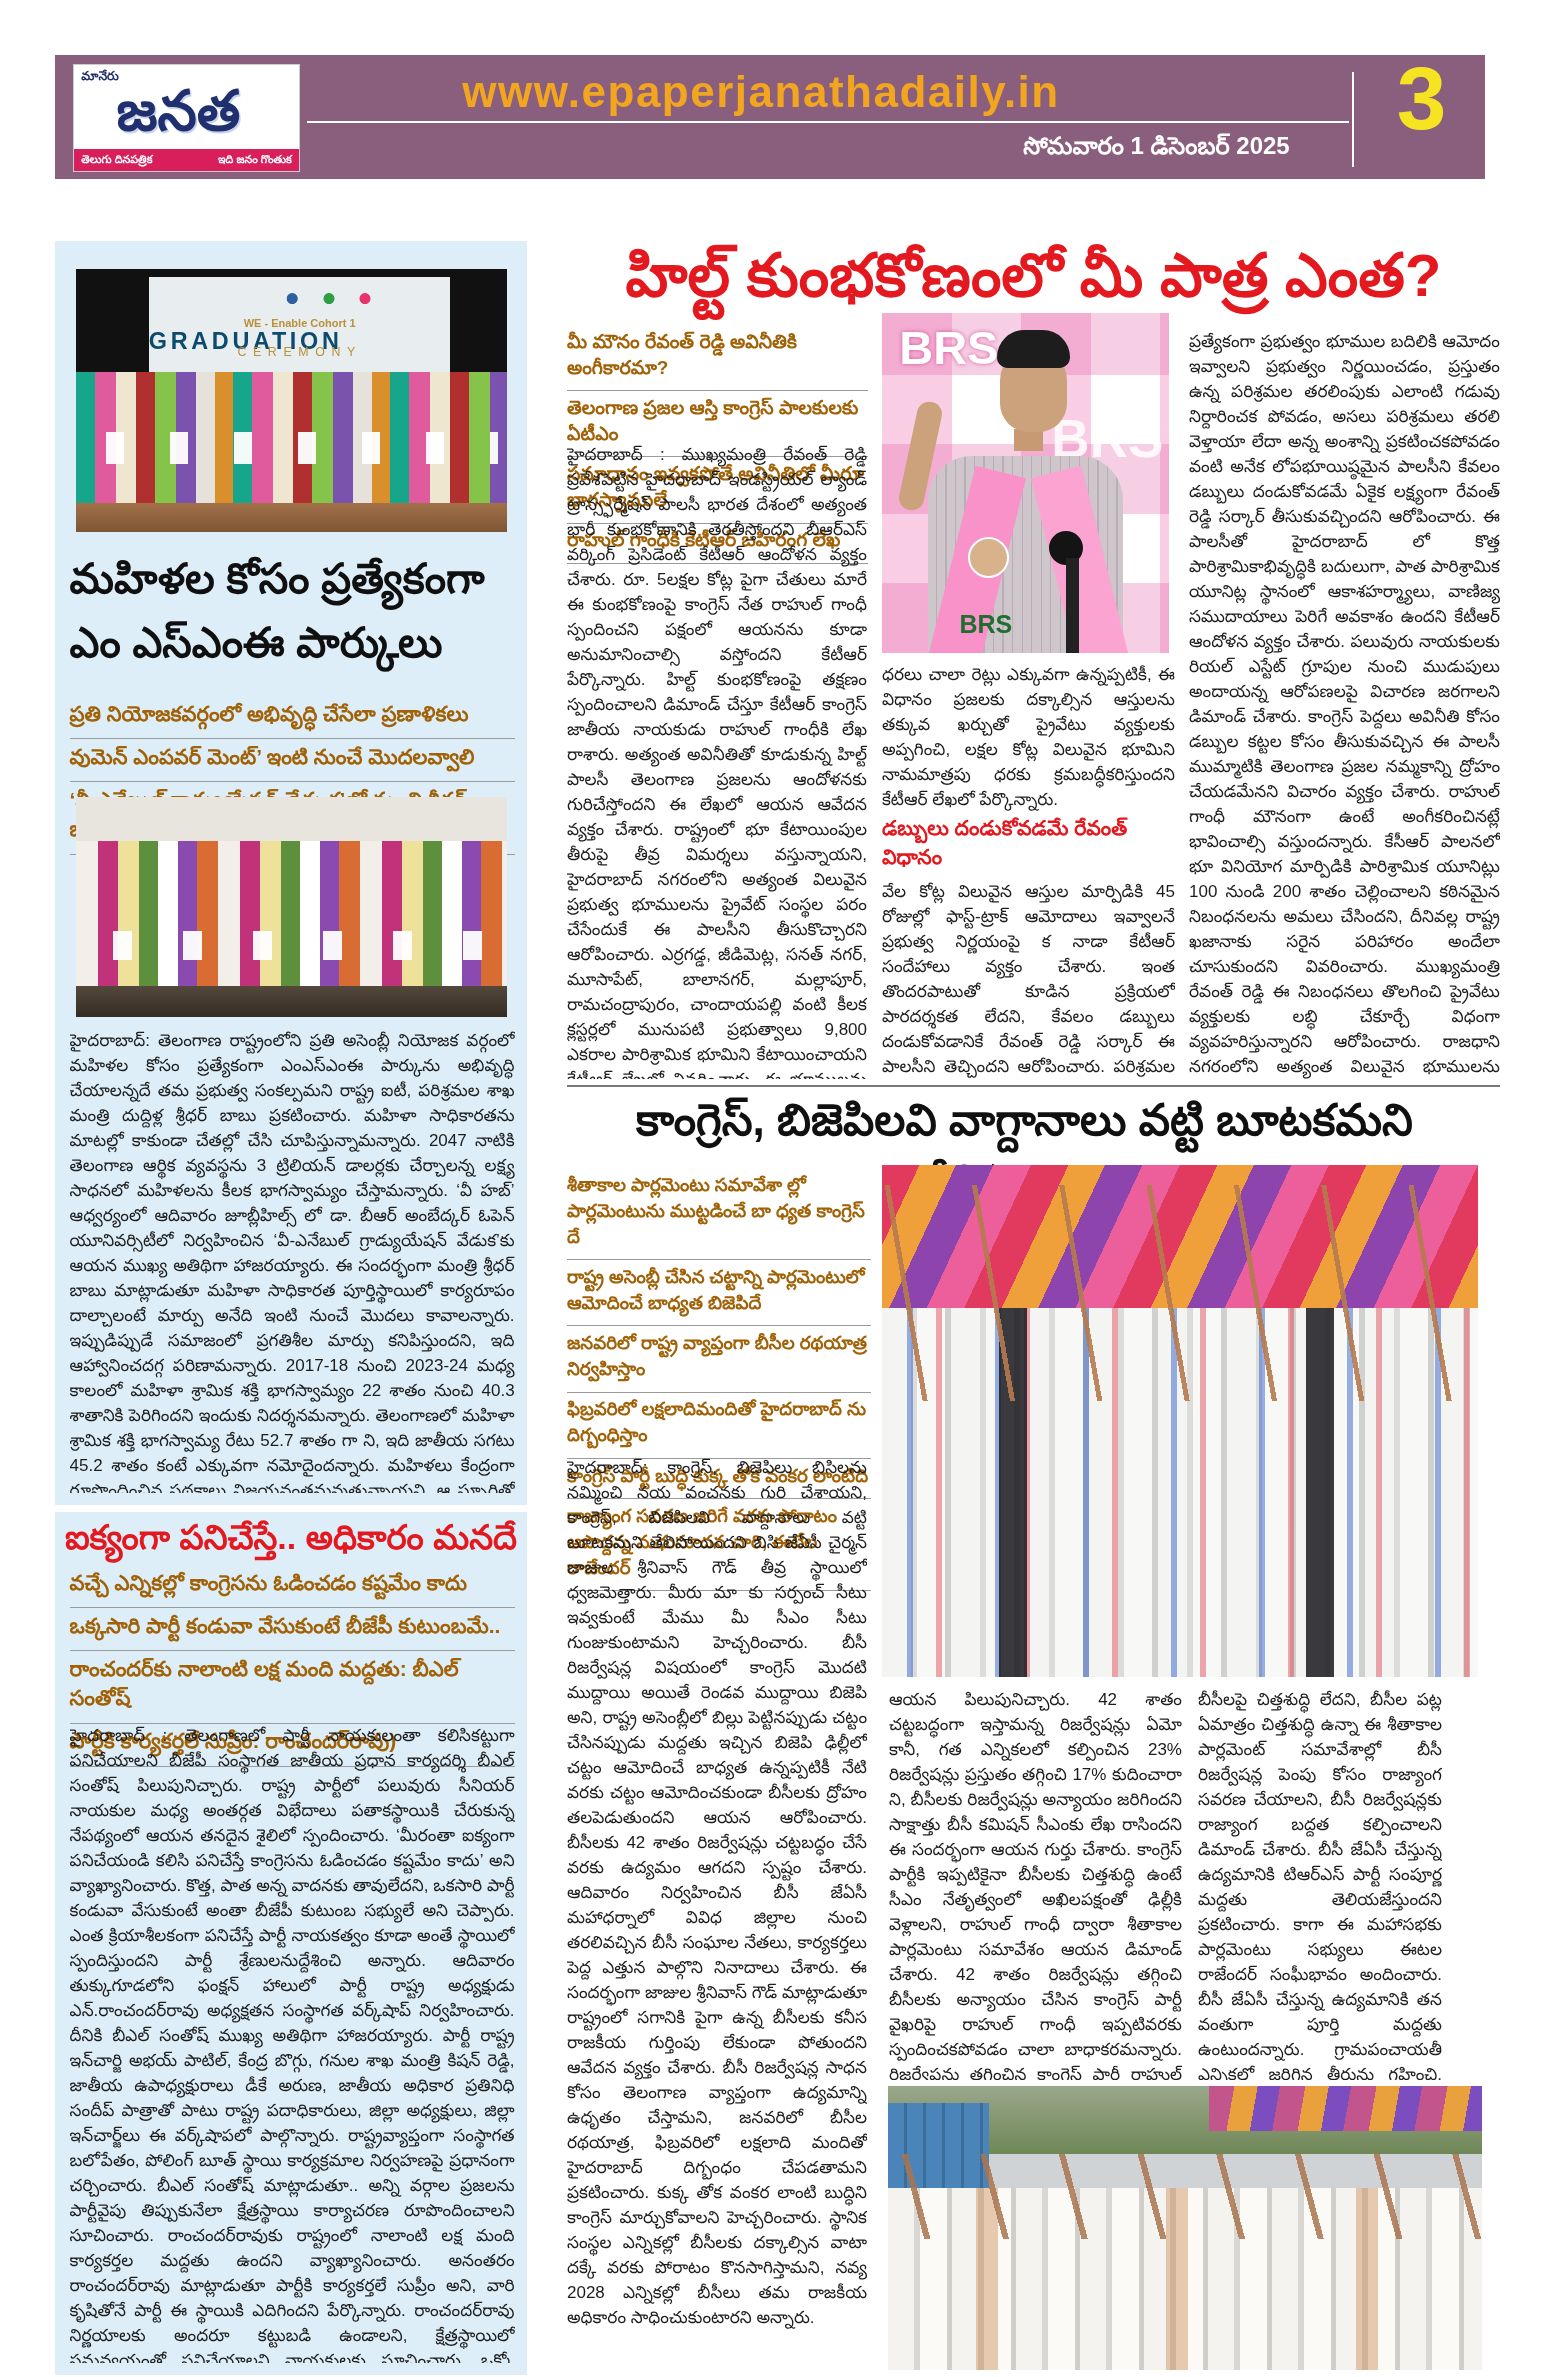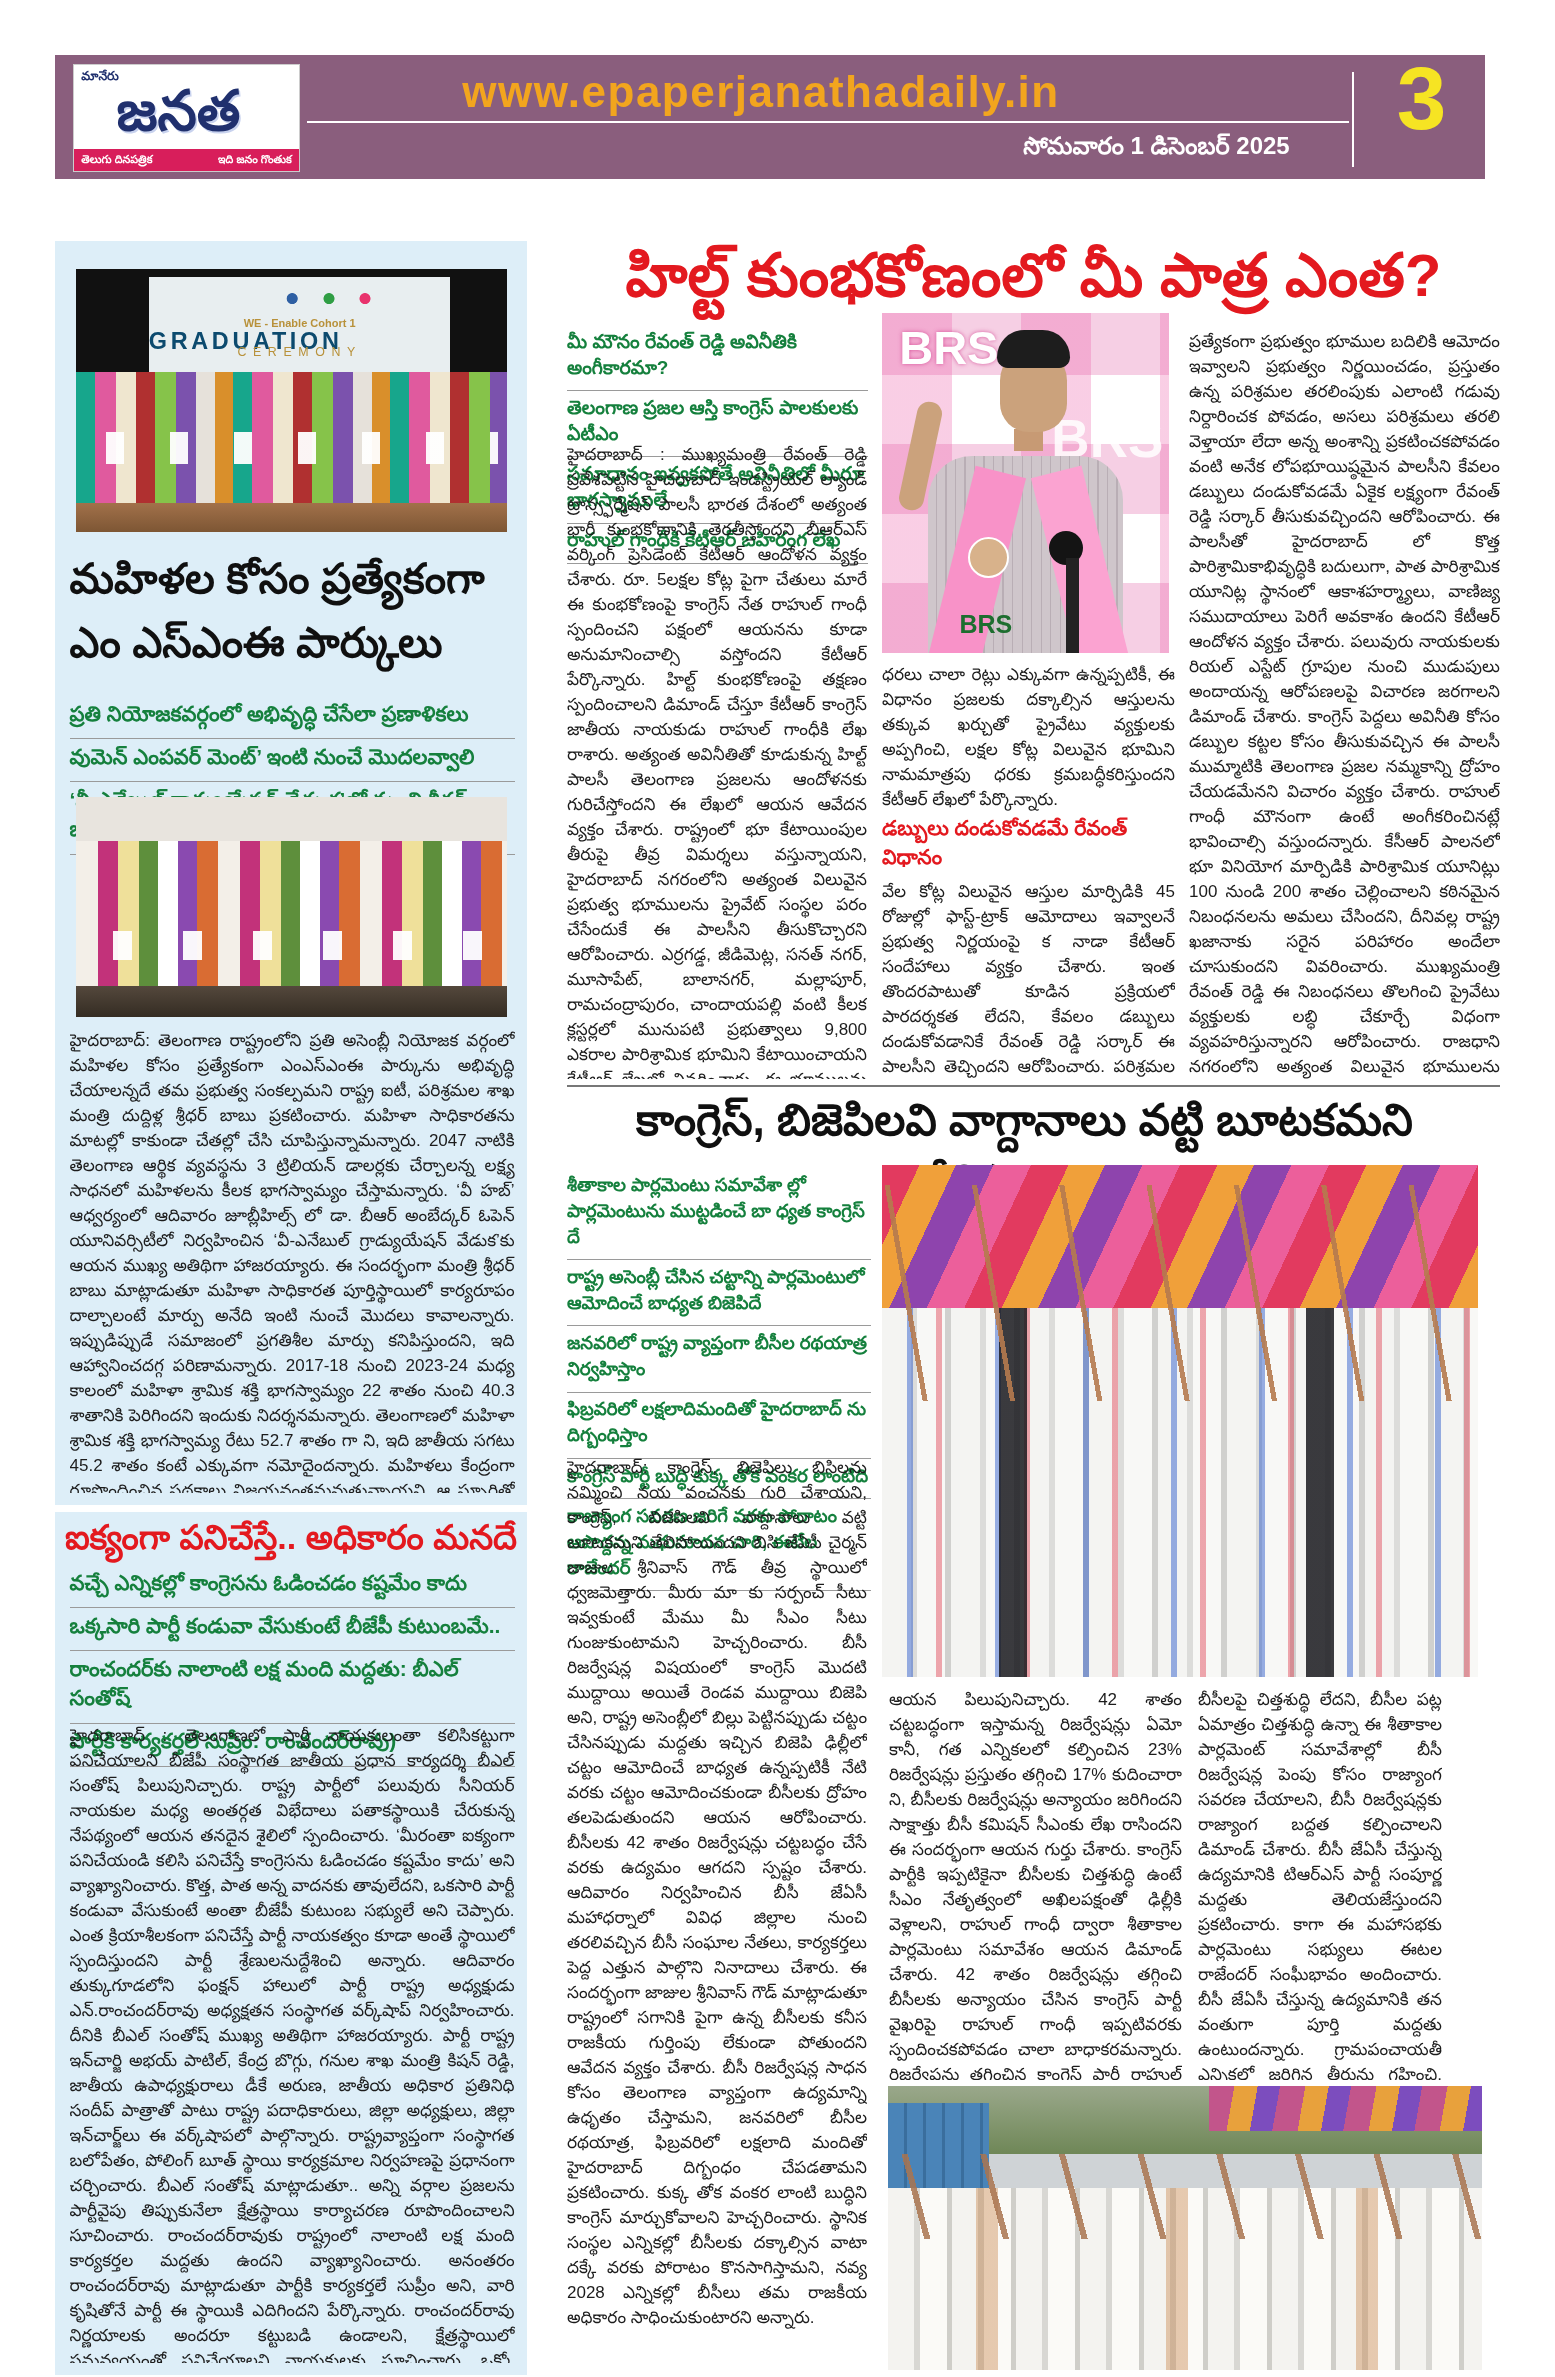--- a/index.html
+++ b/index.html
@@ -17,21 +17,21 @@
               font-size:11px;font-weight:bold;display:flex;justify-content:space-between;align-items:center;padding:0 7.3px;}
   .website{left:322px;top:67px;width:878px;text-align:center;font-size:44px;font-weight:bold;color:#f2a51e;letter-spacing:1.5px;}
   .band-hline{left:307px;top:121px;width:1042px;height:2.2px;background:#ffffff;}
   .band-date{left:959px;top:132px;width:395px;text-align:center;font-size:24px;font-weight:bold;color:#ffffff;}
   .band-vline{left:1352px;top:72px;width:2.2px;height:95px;background:#ffffff;}
   .page-num{left:1363px;top:47px;width:117px;text-align:center;font-size:89px;font-weight:bold;color:#f6e423;}
   
   .bluebox{background:#ddeef8;}
   .headline-red{color:#e3191f;font-weight:bold;}
   .headline-black{color:#101010;font-weight:bold;}
-  .subhead{font-weight:bold;color:#15803d;border-bottom:1.5px solid #9a9a9a;padding:5.9px 0 7.3px 0;}
+  .subhead{font-weight:bold;color:#a16207;border-bottom:1.5px solid #9a9a9a;padding:5.9px 0 7.3px 0;}
   .bodytext{font-size:17px;line-height:25px;text-align:justify;color:#1c1c1c;overflow:hidden;}
   .rule{background:#777777;}
   .col-subhead-red{color:#e3191f;font-weight:bold;font-size:20.5px;padding:4.4px 0;}
   
   .photo{position:absolute;overflow:hidden;background:#888;padding-left:30px;}
   
   .ph-grad{background:#111111;}
   .grad-screen{position:absolute;left:17%;right:13%;top:3%;bottom:38%;background:#e8eef0;}
   .grad-logos{position:absolute;top:10%;left:44%;width:102px;height:13px;
     background:radial-gradient(circle at 10.2px 6.6px,#2e5fa3 5.1px,transparent 5.9px),

